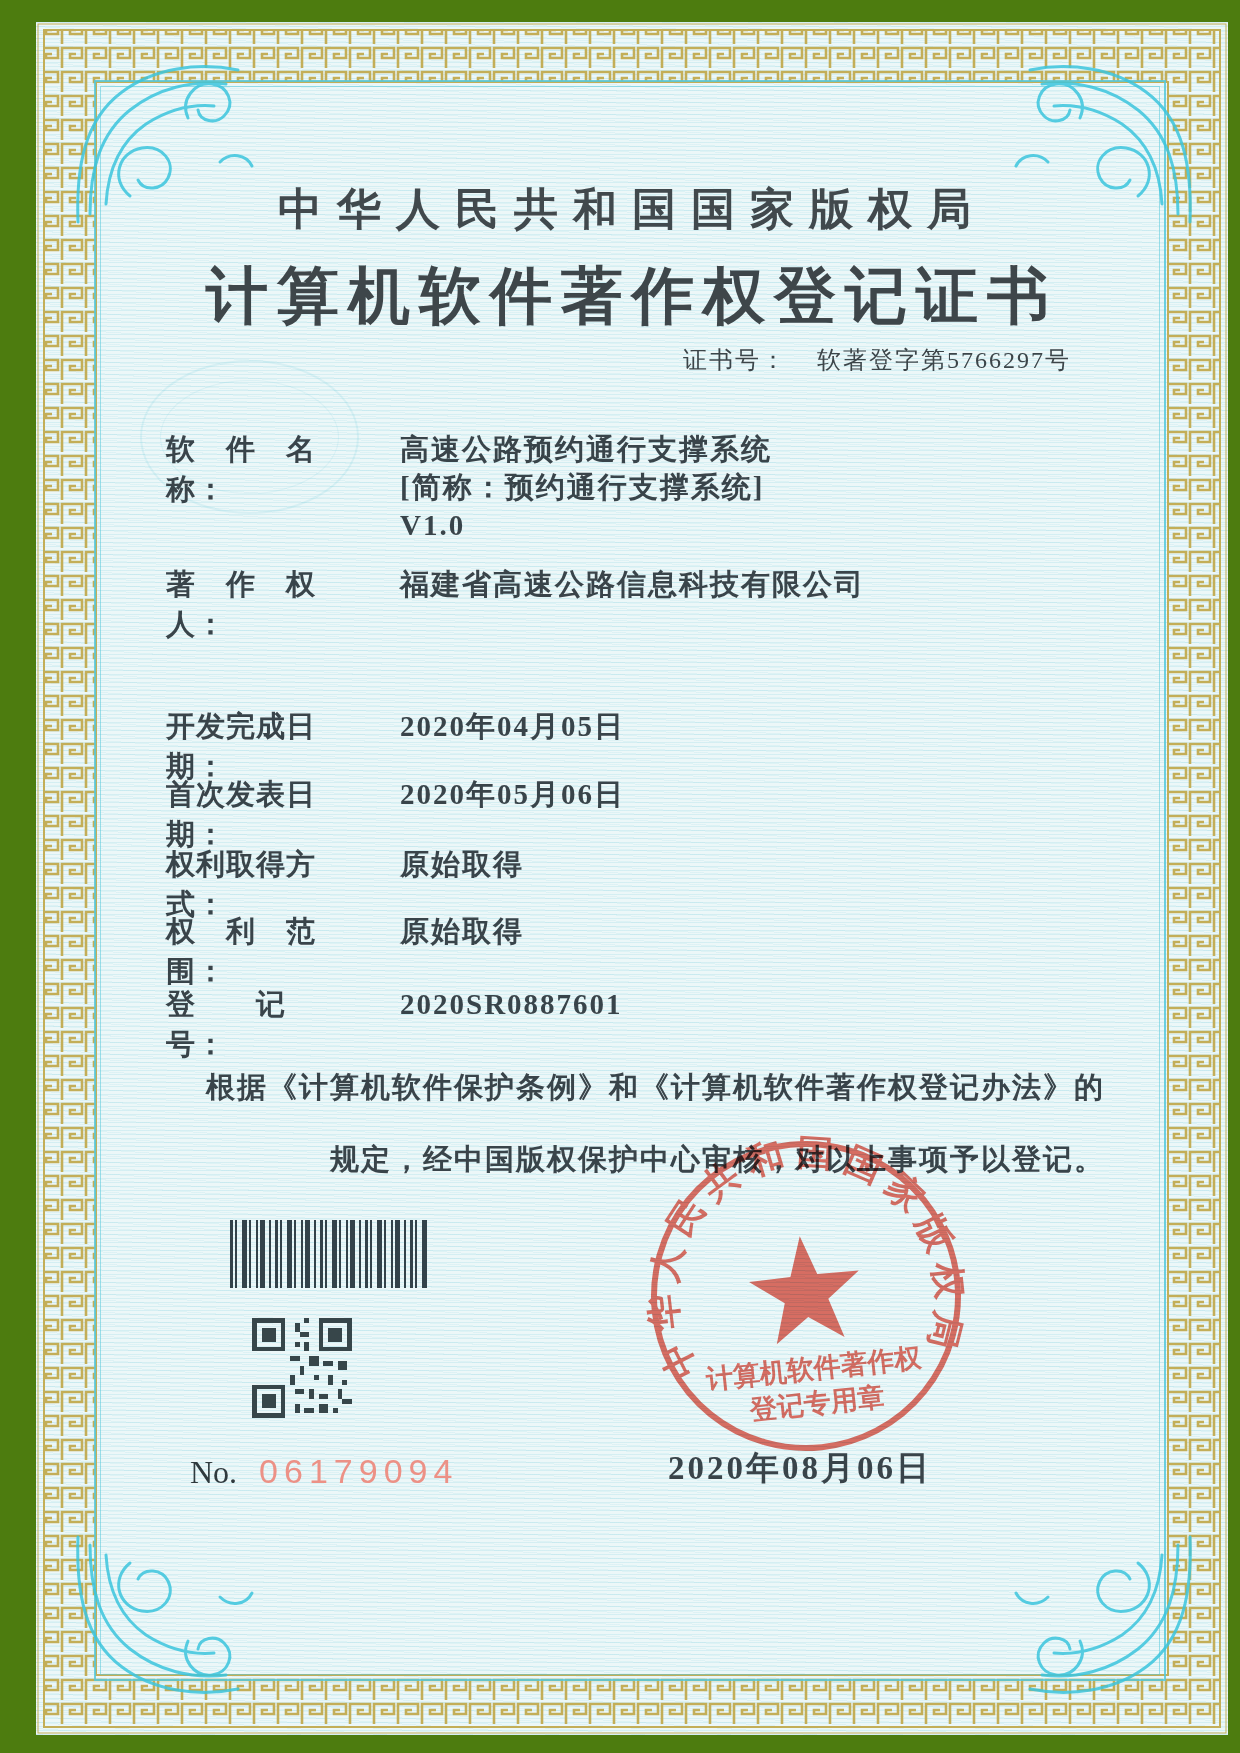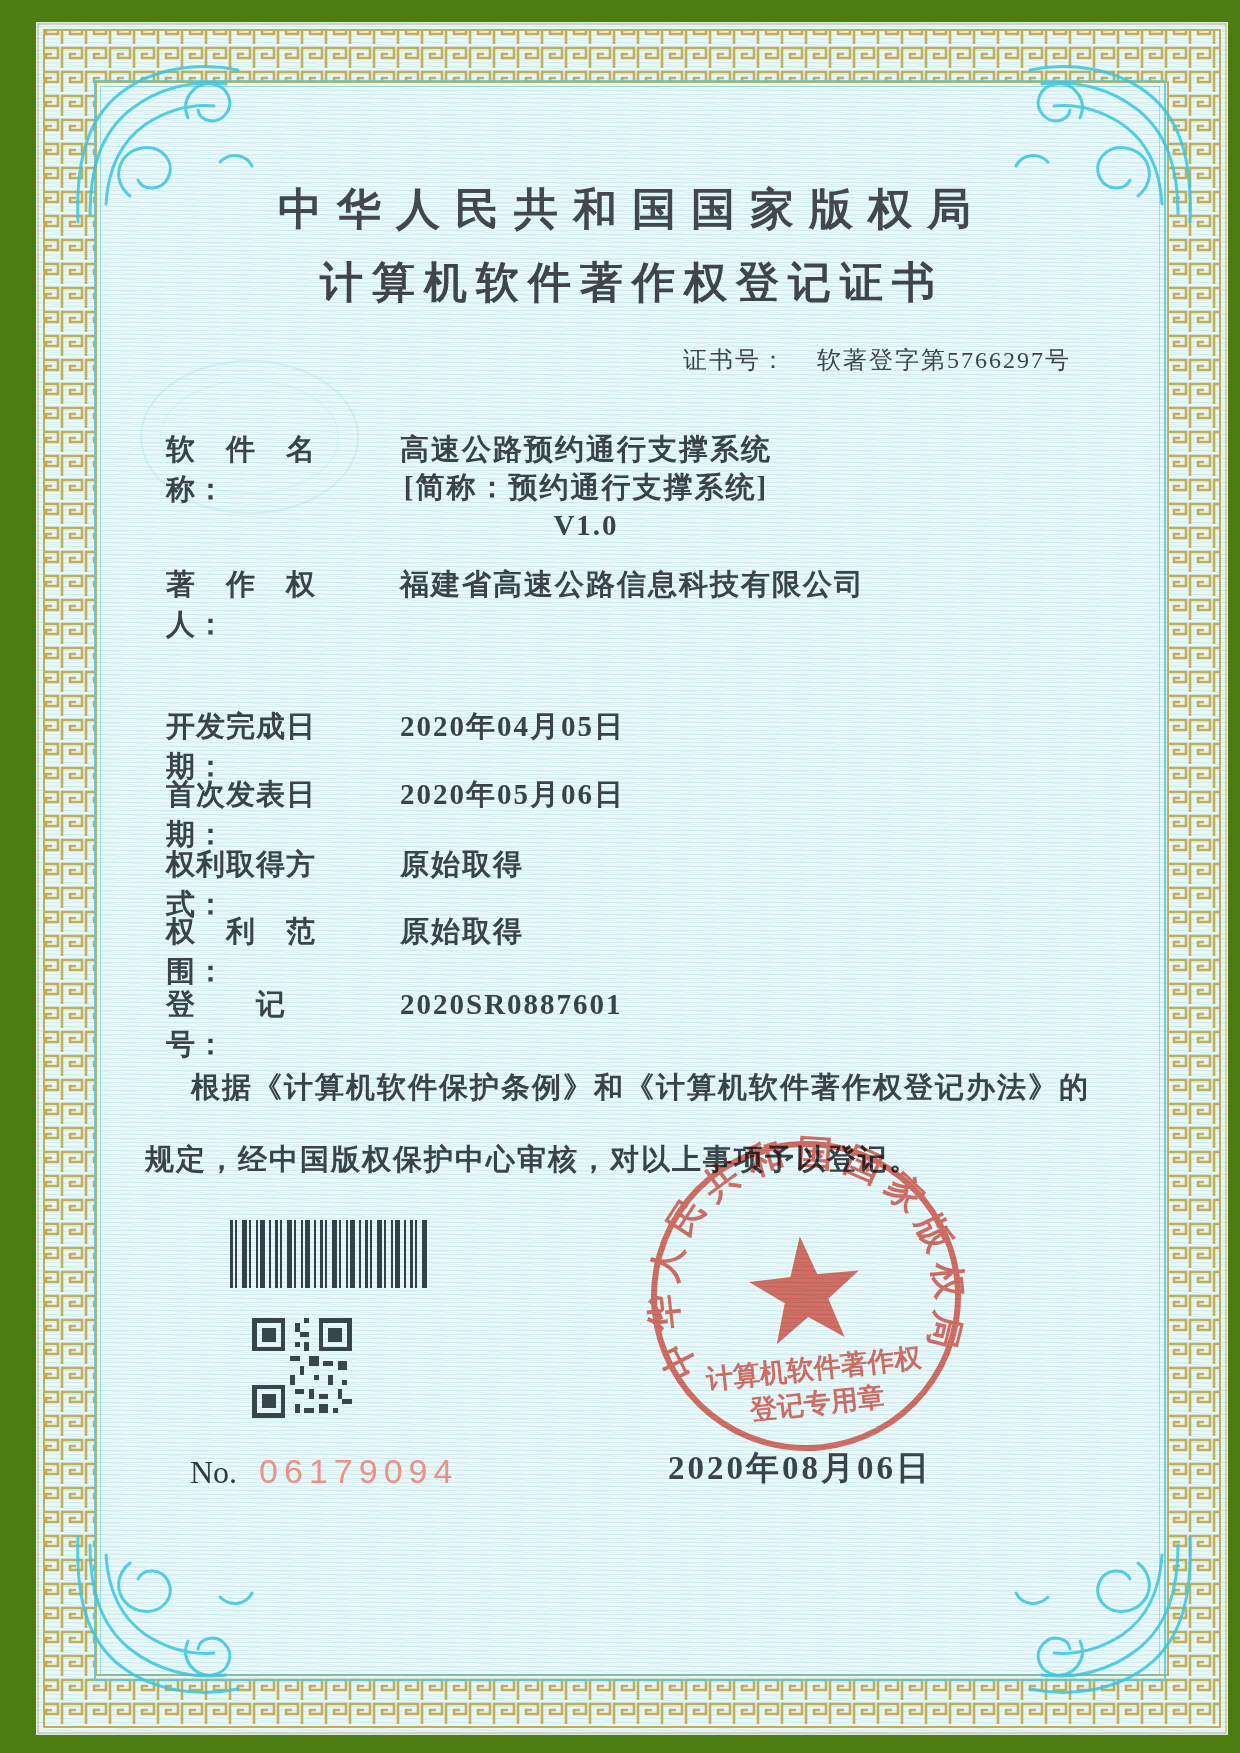--- a/index.html
+++ b/index.html
@@ -15,33 +15,33 @@
   .inner-border{position:absolute;inset:58px 62px 54px 58px;border:2px solid rgba(86,200,218,.85);}
   .inner-border::after{content:"";position:absolute;inset:4px;border:1px solid rgba(86,200,218,.55);}
   .corner{position:absolute;width:200px;height:175px;}
   .corner.tl{left:34px;top:30px;}
   .corner.tr{right:30px;top:30px;transform:scaleX(-1);}
   .corner.bl{left:34px;bottom:28px;transform:scaleY(-1);}
   .corner.br{right:30px;bottom:28px;transform:scale(-1,-1);}
   .authority{position:absolute;left:0;right:0;top:158px;text-align:center;
              font-size:44px;font-weight:bold;letter-spacing:15px;color:#41494d;}
   .cert-title{position:absolute;left:0;right:0;top:232px;text-align:center;
-              font-size:43px;font-weight:bold;letter-spacing:9px;color:#3e464a;}
+              font-size:62px;font-weight:bold;letter-spacing:9px;color:#3e464a;}
   .cert-no-row{position:absolute;left:647px;top:322px;font-size:24px;letter-spacing:2px;
                display:flex;gap:30px;color:#3c4549;}
   .watermark{position:absolute;left:104px;top:338px;width:215px;height:150px;border-radius:50%;
              border:2px solid rgba(120,205,220,.30);opacity:.6;}
   .watermark::after{content:"";position:absolute;inset:18px;border-radius:50%;
              border:1px solid rgba(120,205,220,.25);}
   .field-row{position:absolute;left:109px;display:flex;font-size:29px;font-weight:600;color:#39444a;margin-left:21px;}
   .flabel{width:206px;flex:0 0 206px;letter-spacing:1px;}
-  .fvalue-block{margin-left:28px;line-height:38px;text-align:center;}
+  .fvalue-block{margin-left:28px;line-height:38px;}
   .fvalue{letter-spacing:2px;}
   .statement{position:absolute;left:109px;width:960px;font-size:29px;letter-spacing:2px;
-             color:#39444a;font-weight:600;}
+             color:#39444a;font-weight:600;text-align:right;}
   .barcode{position:absolute;left:194px;top:1198px;width:198px;height:68px;
     background:repeating-linear-gradient(90deg,
       #33424a 0 3px, transparent 3px 5px,
       #33424a 5px 7px, transparent 7px 12px,
       #33424a 12px 17px, transparent 17px 19px,
       #33424a 19px 21px, transparent 21px 26px,
       #33424a 26px 28px, transparent 28px 30px,
       #33424a 30px 35px, transparent 35px 39px,
       #33424a 39px 41px, transparent 41px 45px);}
   .qr{position:absolute;left:216px;top:1296px;width:100px;height:100px;}

